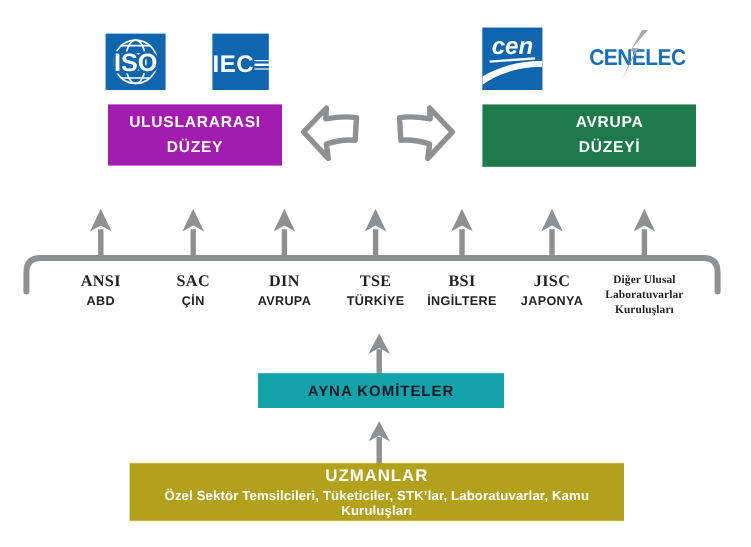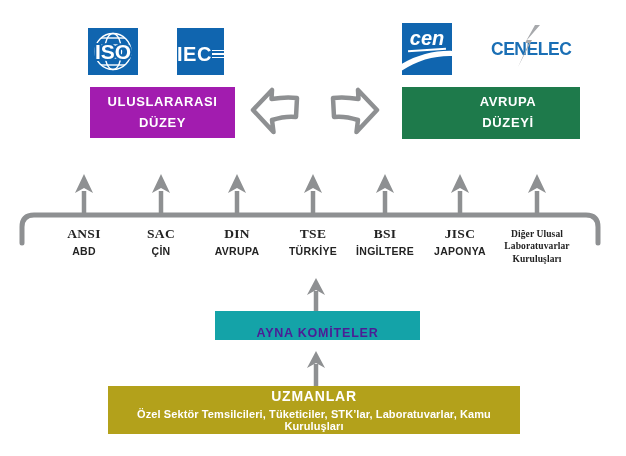--- a/index.html
+++ b/index.html
@@ -33,22 +33,22 @@
   
   .nb{position:absolute;top:226px;transform:translateX(-50%);text-align:center;color:#232323;}
   .nb-name{display:block;font-size:13.5px;font-weight:bold;letter-spacing:.3px;font-family:Liberation Serif, serif;}
   .nb-country{display:block;font-size:10.5px;font-weight:bold;margin-top:3px;letter-spacing:.3px;}
   .nb0{left:84px;} .nb1{left:161px;} .nb2{left:237px;} .nb3{left:313px;}
   .nb4{left:385px;} .nb5{left:460px;} .nb6{left:537px;top:228px;width:96px;}
   .nb6 .nb-name{font-size:9.5px;line-height:1.3;letter-spacing:.1px;}
 
   
   #mirror-box{left:215px;top:311px;width:205px;height:29px;background:#14a3a8;
-    color:#4c1d95;font-weight:bold;font-size:12.5px;letter-spacing:.8px;
-    display:flex;align-items:flex-end;justify-content:center;}
+    color:#0f172a;font-weight:bold;font-size:12.5px;letter-spacing:.8px;
+    display:flex;align-items:center;justify-content:center;}
   #experts-box{left:108px;top:386px;width:412px;height:48px;background:#b3a11b;color:#fff;
     display:flex;flex-direction:column;align-items:center;justify-content:center;text-align:center;}
   #experts-title{font-weight:bold;font-size:14px;letter-spacing:.8px;}
   #experts-subtitle{font-weight:bold;font-size:11px;margin-top:4px;letter-spacing:.1px;text-align:center;}
 
   svg{display:block;}
 </style>
 </head>
 <body>
 

